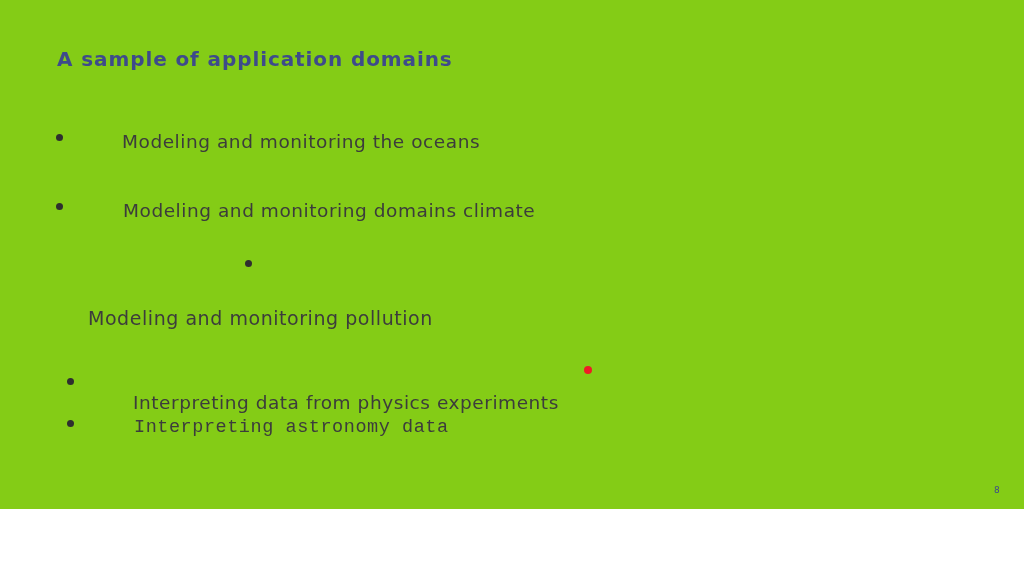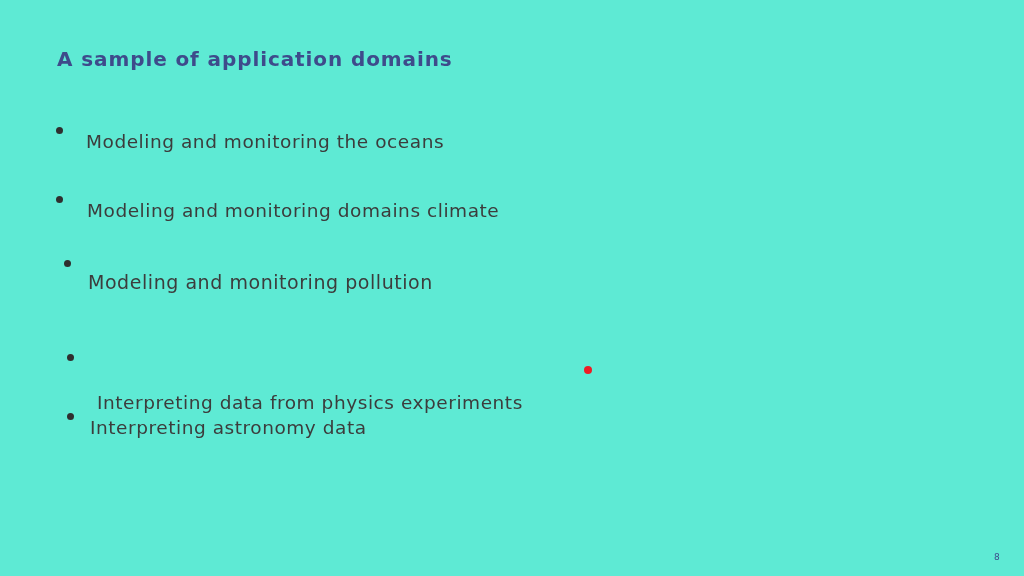--- a/index.html
+++ b/index.html
@@ -10,22 +10,22 @@
     width: 1024px;
     height: 576px;
     background: #ffffff;
     font-family: "DejaVu Sans", sans-serif;
     overflow: hidden;
   }
 
   .slide {
     position: relative;
     width: 1024px;
-    height: 576px;
-    background: #5eead4;
+    height: 509px;
+    background: #84cc16;
   }
 
   .slide-title {
     position: absolute;
     left: 57px;
     top: 47px;
     font-family: "DejaVu Sans", sans-serif;
     font-size: 20px;
     font-weight: bold;
     color: #3e4b8b;
@@ -36,22 +36,23 @@
   .bullet-list {
     position: absolute;
     left: 0;
     top: 0;
     width: 1024px;
   }
 
   .bullet-row {
     position: absolute;
     display: flex;
-    align-items: flex-start;
+    align-items: center;
     white-space: nowrap;
+    gap: 36px;
   }
 
   .bullet-dot {
     display: inline-block;
     width: 7px;
     height: 7px;
     border-radius: 50%;
     background: #2f2f2f;
     flex: 0 0 auto;
     position: relative;
@@ -73,21 +74,21 @@
   .row-2 { left: 56px;  top: 200px; }
   .row-2 .bullet-text { margin-left: 24px; }
 
   .row-3 { left: 64px;  top: 264px; flex-direction: column; }
   .row-3 .bullet-text { margin-left: 24px; font-size: 19px; }
 
   .row-4 { left: 67px;  top: 358px; }
   .row-4 .bullet-text { margin-left: 23px; margin-top: 34px; }
 
   .row-5 { left: 67px;  top: 417px; }
-  .row-5 .bullet-text { margin-left: 16px; }
+  .row-5 .bullet-text { margin-left: 24px; font-family: Liberation Mono, monospace; }
 
   .red-marker {
     position: absolute;
     left: 584px;
     top: 366px;
     width: 8px;
     height: 8px;
     border-radius: 50%;
     background: #ee1c25;
   }

